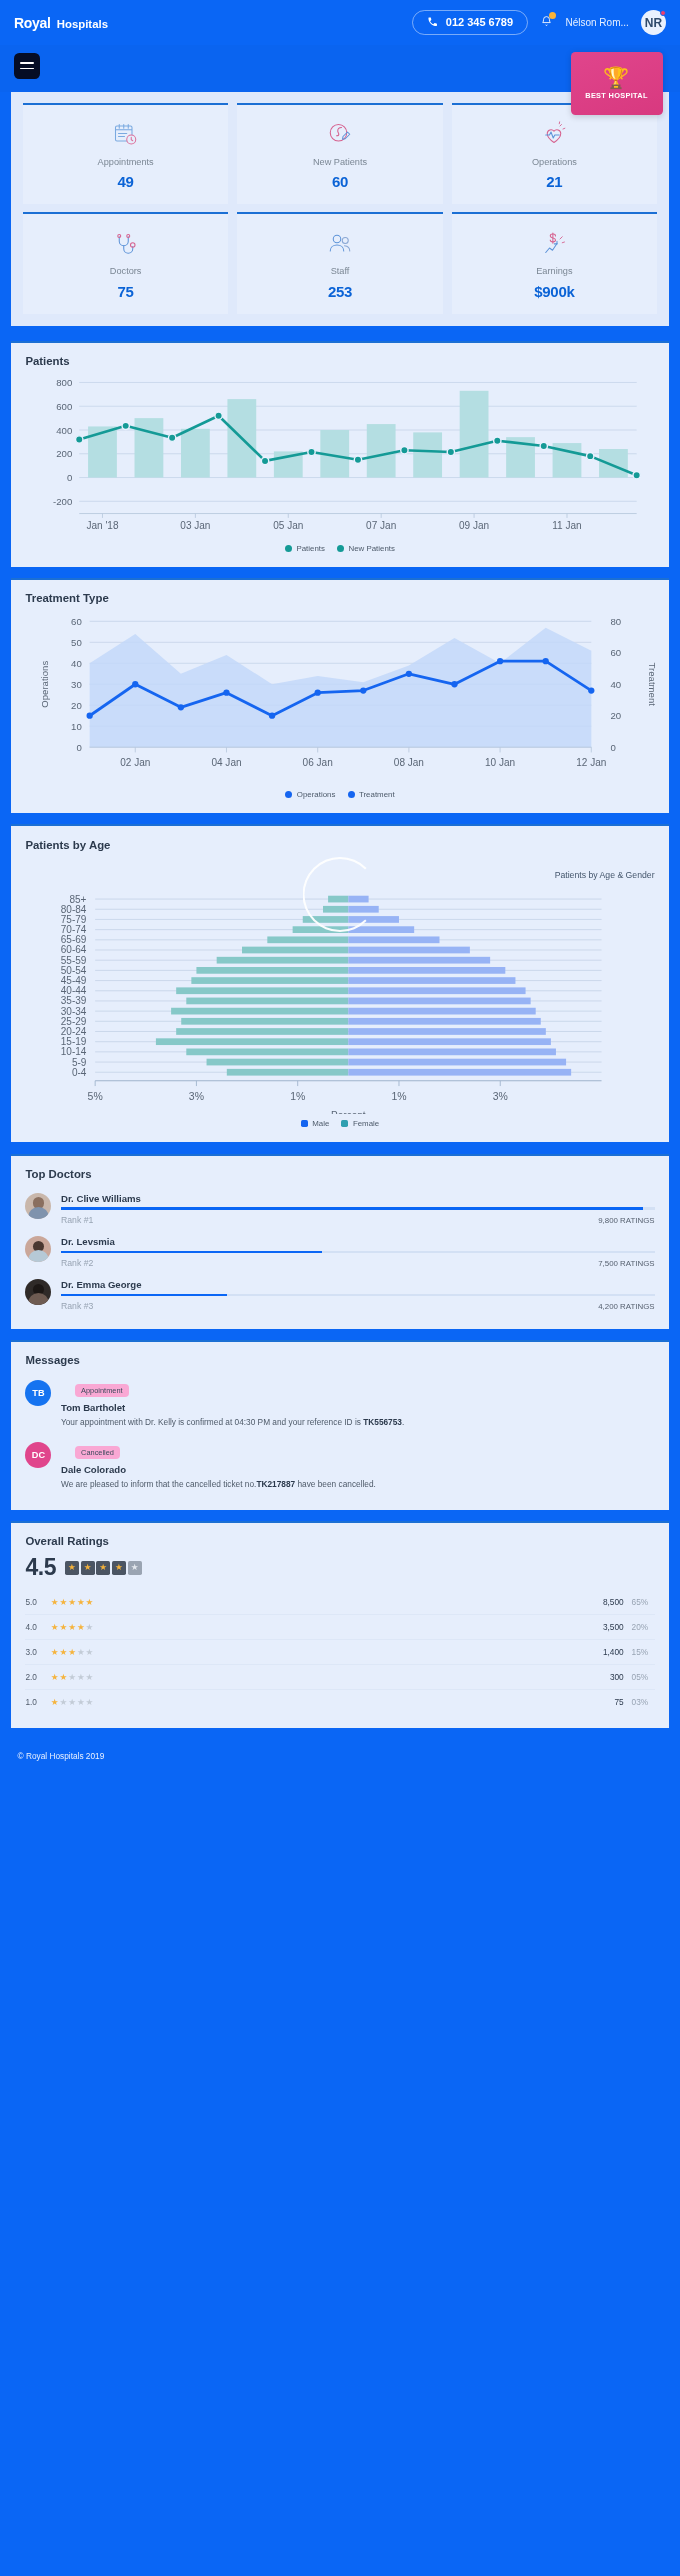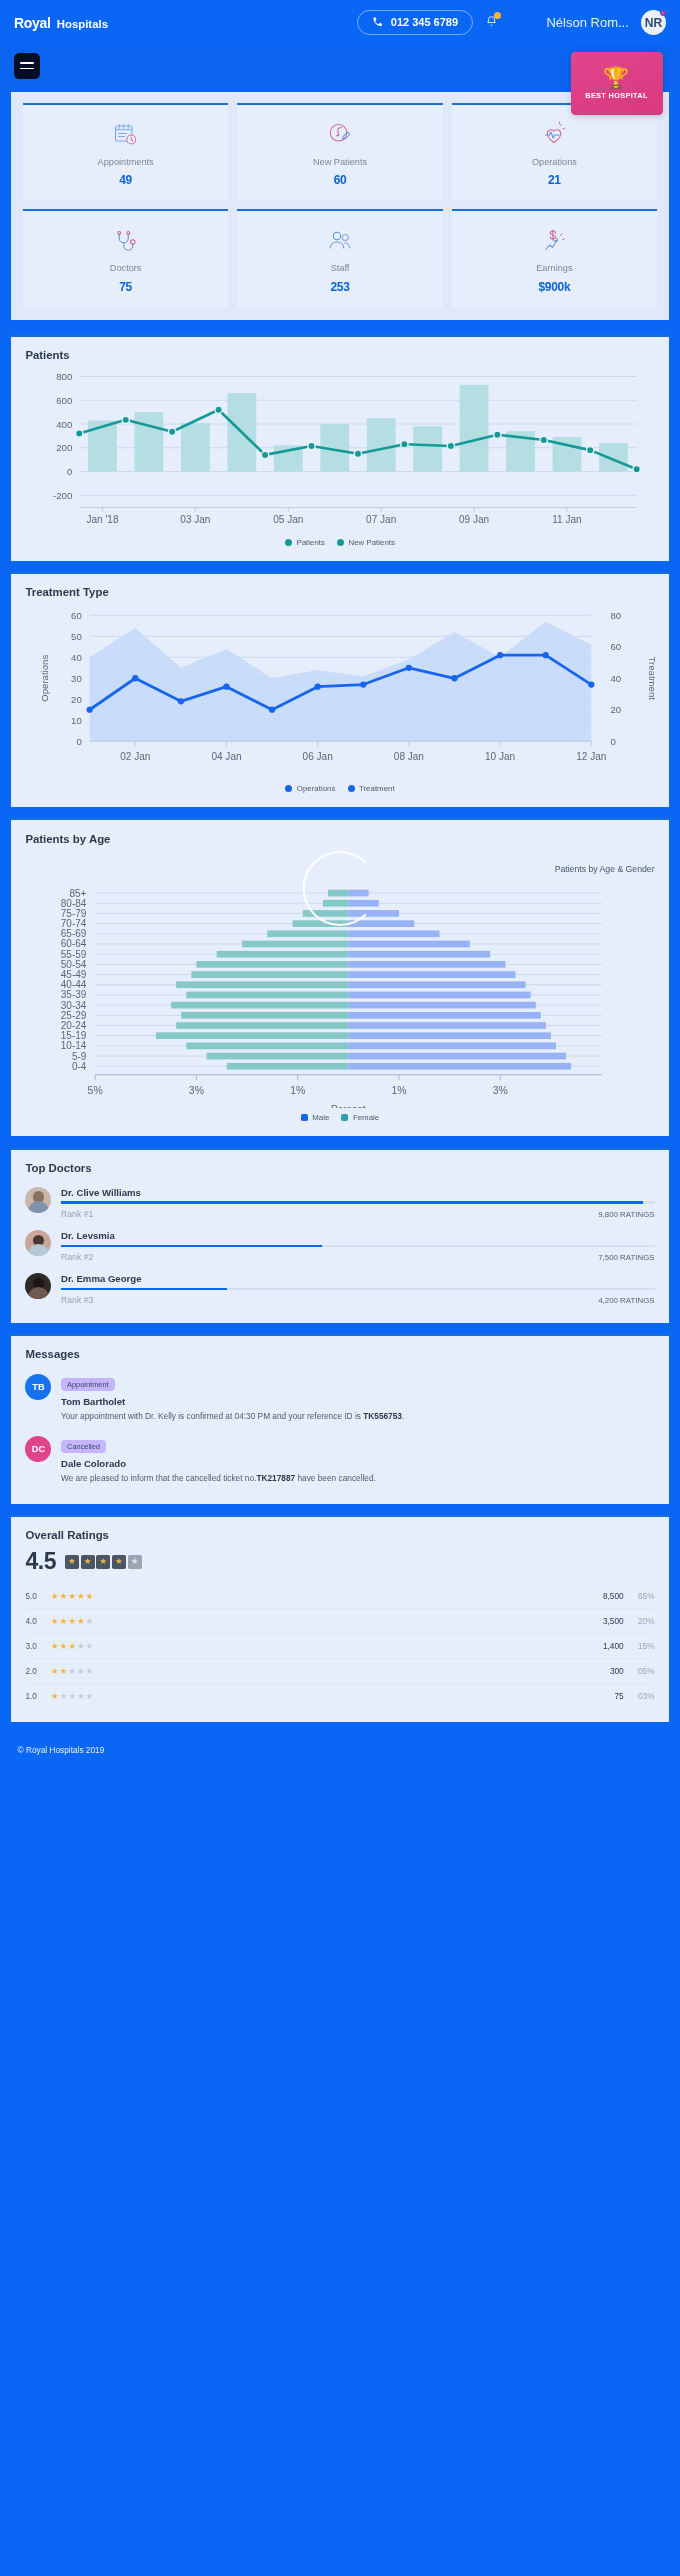--- a/index.html
+++ b/index.html
@@ -32,21 +32,21 @@
     color: #fff; font-size: 11px; font-weight: bold;
   }
   .phone-pill svg { width: 11.4px; height: 11.4px; fill: #fff; }
   .bell-wrap { position: relative; display: flex; align-items: center; }
   .bell-wrap svg { width: 13px; height: 15px; fill: none; stroke: #fff; stroke-width: 1.6; }
   .bell-dot {
     position: absolute; top: -1.7px; right: -2.6px;
     width: 7px; height: 7px; border-radius: 50%;
     background: #f8b33a;
   }
-  .user-name { color: #e7f0ff; font-size: 13px; margin-left: 36px; }
+  .user-name { color: #e7f0ff; font-size: 10px; }
   .avatar-wrap { position: relative; }
   .avatar-nr {
     width: 25px; height: 25px; border-radius: 50%;
     background: #e9f1fe; color: #2f4a6b;
     display: flex; align-items: center; justify-content: center;
     font-size: 12px; font-weight: bold;
   }
   .avatar-dot {
     position: absolute; top: 0px; right: 0px;
     width: 6.1px; height: 6.1px; border-radius: 50%;
@@ -102,21 +102,21 @@
   .stat-card {
     background: #e6eefc;
     border-top: 2.6px solid #1b6fd4;
     padding: 15px 7px 14px 7px;
     display: flex; flex-direction: column; align-items: center; gap: 6.1px;
     min-height: 86px;
   }
   .stat-icon { height: 31px; display: flex; align-items: center; justify-content: center; }
   .stat-icon svg { width: 30px; height: 30px; }
   .stat-label { font-size: 9.2px; color: #7b8794; }
-  .stat-value { font-size: 12px; font-weight: bold; color: #0b63d6; letter-spacing: -0.3px; }
+  .stat-value { font-size: 15px; font-weight: bold; color: #0b63d6; letter-spacing: -0.3px; }
 
   
   .chart-area { position: relative; }
   .legend { display: flex; align-items: center; justify-content: center; gap: 12.2px; margin-top: 2.6px; }
   .legend-item { display: flex; align-items: center; gap: 4.4px; font-size: 7.9px; color: #4d5a6a; }
   .legend-swatch { width: 7px; height: 7px; border-radius: 50%; }
   .legend-swatch.sq { border-radius: 1.7px; }
 
   svg text { font-family: "Liberation Sans", sans-serif; }
 
@@ -150,22 +150,22 @@
 
   
   .msg-row { display: flex; gap: 9.6px; padding: 8.7px 0 5.2px 0; }
   .msg-avatar {
     width: 26px; height: 26px; border-radius: 50%;
     flex: 0 0 26px; display: flex; align-items: center; justify-content: center;
     color: #fff; font-size: 9.2px; font-weight: bold;
   }
   .msg-body { flex: 1; min-width: 0; }
   .msg-tag {
-    display: inline-block; background: #c4b5fd; color: #3c4a5c;
-    font-size: 7.4px; padding: 2.2px 6.1px; border-radius: 4px; margin-bottom: 4.4px;
+    display: inline-block; background: #f9a8d4; color: #3c4a5c;
+    font-size: 7.4px; padding: 2.2px 6.1px; border-radius: 4px; margin-bottom: 4.4px; margin-left: 14px;
   }
   .msg-name { font-size: 9.6px; font-weight: bold; color: #2c3a4d; margin-bottom: 3.5px; }
   .msg-text { font-size: 8.3px; color: #4e5a69; line-height: 1.45; }
   .msg-text b { color: #2c3a4d; margin-top: 20px; }
 
   
   .rating-head { display: flex; align-items: center; gap: 8.7px; margin: 7px 0 8.7px 0; }
   .rating-score { font-size: 23px; font-weight: bold; color: #2c3a4d; letter-spacing: -0.4px; }
   .rating-badges { display: flex; gap: 1.7px; }
   .rbadge {
@@ -175,21 +175,21 @@
   }
   .rbadge.off { background: #9aa4b2; color: #e3e7ed; }
   .rate-row {
     display: flex; align-items: center; gap: 7.9px;
     padding: 7px 0; border-top: 0.9px solid #dde7f7; font-size: 8.3px;
   }
   .rate-row:first-of-type { border-top: none; }
   .rate-num { color: #4e5a69; width: 17.5px; }
   .rate-stars { letter-spacing: 0.9px; font-size: 8.7px; }
   .rate-count { margin-left: auto; color: #2c3a4d; }
-  .rate-pct { color: #98a4b3; width: 23px; text-align: right; }
+  .rate-pct { color: #98a4b3; width: 23px; }
 
   
   .footer { padding: 11.4px 17.5px 14px 17.5px; color: #e9f1ff; font-size: 8.3px; background: #0a66f5; }
 </style>
 </head>
 <body>
 
 <div class="page">
 
   <div class="topbar">

